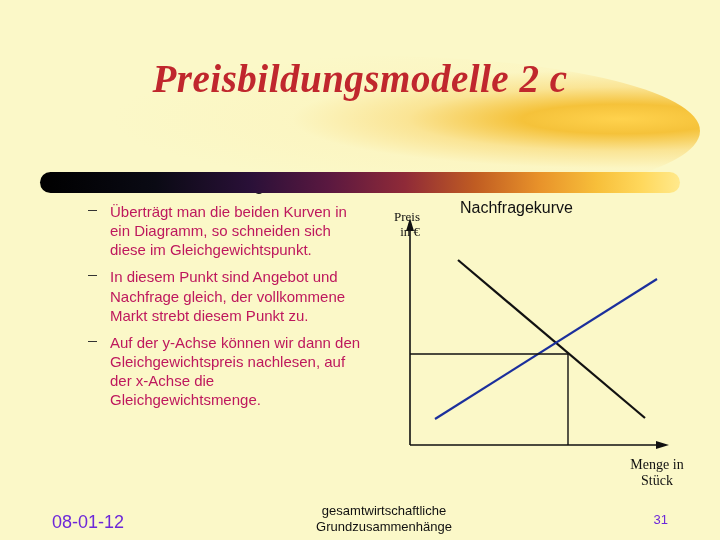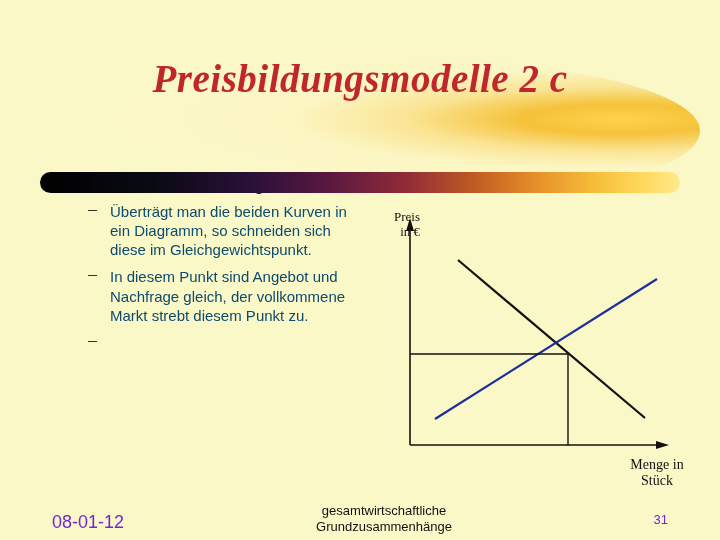--- a/index.html
+++ b/index.html
@@ -86,21 +86,21 @@
     top: 5px;
     width: 8px;
     height: 8px;
     border: 1.6px solid #333;
     border-radius: 50%;
   }
   .lvl2 {
     position: relative;
     padding-left: 62px;
     font-size: 15px;
-    color: #0c4a6e;
+    color: #be185d;
     line-height: 1.28;
     margin-bottom: 8px;
   }
   .lvl2 .dash {
     position: absolute;
     left: 40px;
     top: 8px;
     width: 9px;
     height: 0;
     border-top: 1.5px solid #333;
@@ -204,27 +204,29 @@
     <span>Überträgt man die beiden Kurven in ein Diagramm, so schneiden sich diese im Gleichgewichtspunkt.</span>
   </div>
 
   <div class="lvl2">
     <span class="dash"></span>
     <span>In diesem Punkt sind Angebot und Nachfrage gleich, der vollkommene Markt strebt diesem Punkt zu.</span>
   </div>
 
   <div class="lvl2">
     <span class="dash"></span>
+    <span>Auf der y-Achse können wir dann den Gleichgewichtspreis nachlesen, auf der x-Achse die Gleichgewichtsmenge.</span>
   </div>
 
 </div>
 
 <div id="chart-area">
 
   <div id="legend-supply">Angebotskurve</div>
+  <div id="legend-demand">Nachfragekurve</div>
 
   <div id="axis-label-y">
     <div>Preis</div>
     <div>in €</div>
   </div>
 
   <div id="axis-label-x">
     <div>Menge in</div>
     <div>Stück</div>
   </div>

